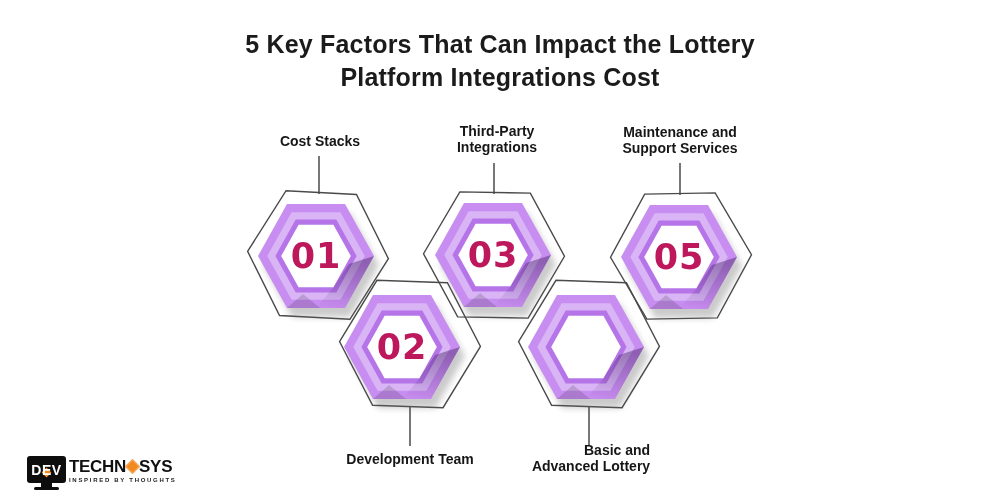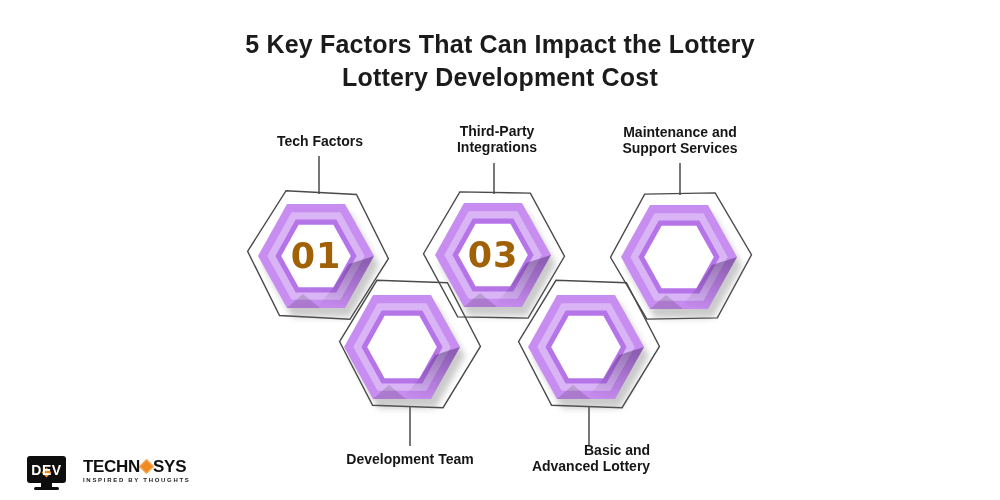--- a/index.html
+++ b/index.html
@@ -11,39 +11,39 @@
   .title{
     position:absolute;left:0;right:0;top:28px;text-align:center;
     font-size:25px;line-height:33px;font-weight:700;letter-spacing:.2px;color:#1b1b1b;
   }
   .factor-label{
     position:absolute;transform:translate(-50%,-50%);text-align:center;
     font-size:14px;line-height:16px;font-weight:700;color:#161616;white-space:nowrap;
   }
   .factor-number{
     position:absolute;transform:translate(-50%,-50%);
-    font-size:35px;font-weight:700;letter-spacing:1px;color:#a16207;
+    font-size:35px;font-weight:700;letter-spacing:1px;color:#be185d;
     font-family:"DejaVu Sans","Liberation Sans",sans-serif;
   }
   
   .logo{position:absolute;left:27px;top:456px;display:flex;align-items:center;}
   .monitor{
     position:relative;width:39px;height:27px;background:#0d0d0d;border-radius:3px;
     display:flex;align-items:center;justify-content:center;flex:none;
   }
   .monitor .gem-small{
     position:absolute;left:16px;top:13px;width:7px;height:7px;background:#f0891e;
     transform:rotate(45deg);
   }
   .monitor .dev{
     position:relative;color:#ffffff;font-size:14px;font-weight:700;letter-spacing:.5px;line-height:1;
   }
   .stand{position:absolute;left:14px;top:27px;width:11px;height:4px;background:#0d0d0d;}
   .stand-base{position:absolute;left:7px;top:31px;width:25px;height:3px;background:#0d0d0d;border-radius:2px;}
-  .logo-text{margin-left:17px;display:flex;flex-direction:column;}
+  .logo-text{margin-left:3px;display:flex;flex-direction:column;}
   .brand-row{display:flex;align-items:center;font-size:17px;line-height:19px;font-weight:700;color:#101010;letter-spacing:-.3px;}
   .gem{
     width:11px;height:11px;background:#f0891e;transform:rotate(45deg);
     margin:0 1px;border-radius:1px;box-shadow:inset 0 0 0 1.5px rgba(255,255,255,.25);
     flex:none;
   }
   .tagline{font-size:6px;letter-spacing:1.7px;font-weight:700;color:#222;margin-top:1px;white-space:nowrap;}
 </style>
 </head>
 <body>
@@ -87,44 +87,46 @@
 
     <use href="#badgeShape" transform="translate(316,256)"></use>
     <use href="#badgeShape" transform="translate(402,347)"></use>
     <use href="#badgeShape" transform="translate(493,255)"></use>
     <use href="#badgeShape" transform="translate(586,347)"></use>
     <use href="#badgeShape" transform="translate(679,257)"></use>
   </svg>
 
   <div class="title">
     <div>5 Key Factors That Can Impact the Lottery</div>
-    <div>Lottery Development Cost</div>
+    <div>Platform Integrations Cost</div>
   </div>
 
   <div class="factor-label" style="left:320px;top:141px;">
-    <div>Tech Factors</div>
+    <div>Cost Stacks</div>
   </div>
   <div class="factor-label" style="left:497px;top:139px;">
     <div>Third-Party</div>
     <div>Integrations</div>
   </div>
   <div class="factor-label" style="left:410px;top:459px;">
     <div>Development Team</div>
   </div>
   <div class="factor-label" style="left:591px;top:458px;text-align:right;">
     <div>Basic and</div>
     <div>Advanced Lottery</div>
   </div>
   <div class="factor-label" style="left:680px;top:140px;">
     <div>Maintenance and</div>
     <div>Support Services</div>
   </div>
 
   <div class="factor-number" style="left:316px;top:256px;">01</div>
+  <div class="factor-number" style="left:402px;top:347px;">02</div>
   <div class="factor-number" style="left:493px;top:255px;">03</div>
+  <div class="factor-number" style="left:679px;top:257px;">05</div>
 
   <div class="logo">
     <div class="monitor">
       <span class="gem-small"></span>
       <span class="dev">DEV</span>
       <span class="stand"></span>
       <span class="stand-base"></span>
     </div>
     <div class="logo-text">
       <div class="brand-row">

